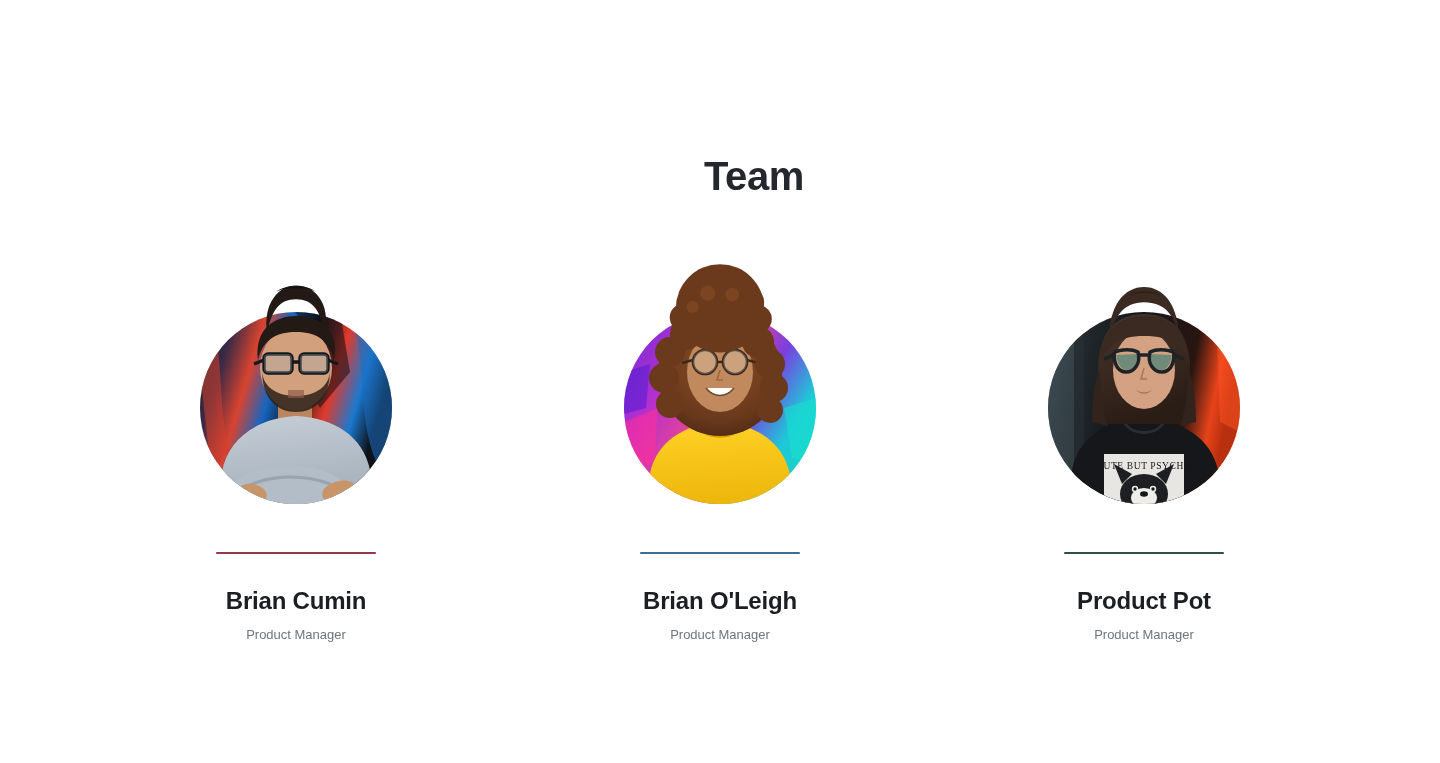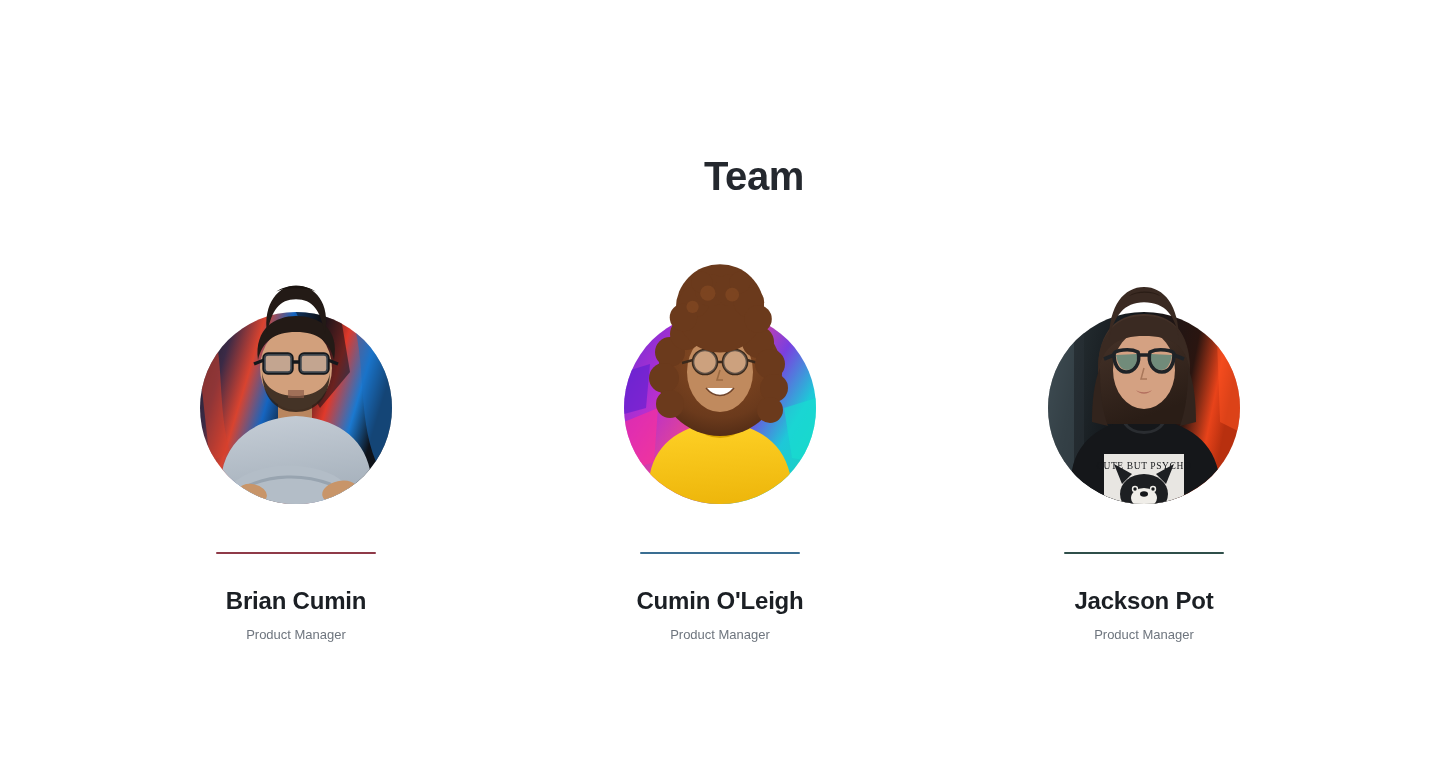--- a/index.html
+++ b/index.html
@@ -276,21 +276,21 @@
           <g fill="#8a4d24" opacity="0.55">
             <circle cx="80" cy="54" r="10"></circle>
               <circle cx="112" cy="56" r="9"></circle>
             <circle cx="60" cy="72" r="8"></circle>
           </g>
         </svg>
       </div>
 
       <div class="divider" style="background-color: rgb(58, 110, 146);"></div>
 
-      <div class="member-name">Cumin O'Leigh</div>
+      <div class="member-name">Brian O'Leigh</div>
 
       <div class="member-role">Product Manager</div>
     </div>
 
     <div class="member-card">
 
       <div class="avatar-wrap">
         <div class="avatar-clip">
           <svg class="avatar-photo" viewBox="0 0 192 192">
             <defs>
@@ -359,19 +359,19 @@
           </svg>
         </div>
         <svg class="avatar-overflow avatar-hair-svg" viewBox="0 0 192 252">
           <path d="M50 116 C50 70 70 46 96 46 C122 46 142 70 142 116 C138 84 124 66 96 66 C70 66 56 84 50 116 Z" fill="#3a2a22"></path>
           <path d="M76 58 C86 50 108 50 118 58 C106 52 88 52 76 58 Z" fill="#2a1d16"></path>
         </svg>
       </div>
 
       <div class="divider" style="background-color: rgb(47, 79, 74);"></div>
 
-      <div class="member-name">Jackson Pot</div>
+      <div class="member-name">Product Pot</div>
 
       <div class="member-role">Product Manager</div>
     </div>
 
   </div>
 </div>
 
 </body></html>

